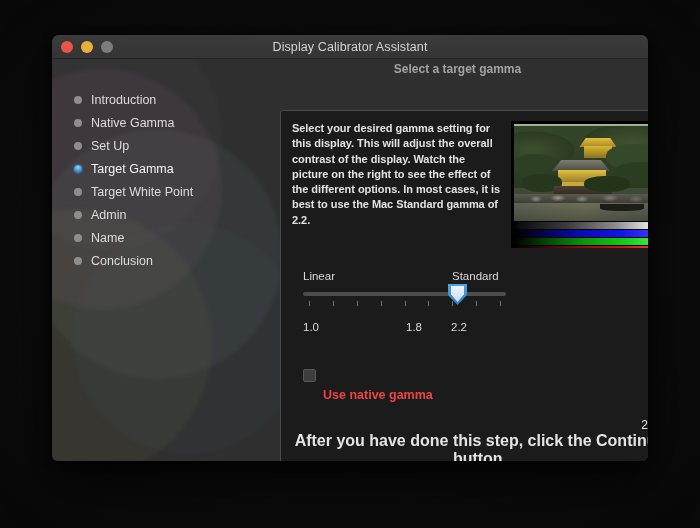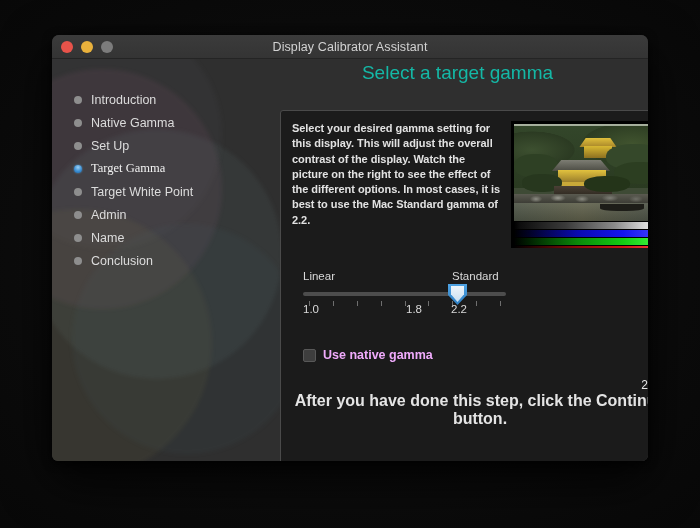--- a/index.html
+++ b/index.html
@@ -99,31 +99,31 @@
   }
   .step.active .bullet {
     background: radial-gradient(circle at 50% 30%, #9fd2f5 0%, #3b8fd4 55%, #1f6cb0 100%);
     box-shadow: 0 0 2px rgba(90,170,235,0.8);
   }
   .step-label {
     font-size: 12.5px;
     color: #dcdcdc;
     white-space: nowrap;
   }
-  .step.active .step-label { color: #f2f2f2; font-family: Liberation Serif, serif; }
+  .step.active .step-label { color: #f2f2f2; }
 
   
   #heading {
     position: absolute;
     left: 215px; top: 3px;
     width: 381px;
     text-align: center;
-    font-size: 19px;
-    font-weight: normal;
-    color: #14b8a6;
+    font-size: 12px;
+    font-weight: bold;
+    color: #a3a3a3;
   }
 
   
   #panel {
     position: absolute;
     left: 228px;
     top: 51px;
     width: 400px;
     height: 363px;
     background: #1b1b1b;
@@ -293,21 +293,21 @@
   }
   #thumb-inner {
     position: absolute;
     left: 148px; top: 16px;
     width: 13px; height: 16px;
     background: linear-gradient(to bottom, #eef5fb 0%, #c9dff0 100%);
     clip-path: polygon(0% 0%, 100% 0%, 100% 52%, 50% 100%, 0% 52%);
   }
   .scale-num {
     position: absolute;
-    top: 33px;
+    top: 51px;
     font-size: 11.5px;
     color: #d9d9d9;
   }
   #num-10 { left: 0px; }
   #num-18 { left: 103px; }
   #num-22 { left: 148px; }
 
   
   #chk-row {
     display: flex;
@@ -317,22 +317,23 @@
   #chkbox {
     width: 13px; height: 13px;
     background: #3e3e3e;
     border: 1px solid #585858;
     border-radius: 2px;
     margin-right: 7px;
     flex: none;
   }
   #chk-label {
     font-size: 12.5px;
-    color: #f0abfc;
+    color: #ef4444;
     font-weight: bold;
+    margin-top: 40px;
   }
 
   #value-readout {
     margin: 16px 21px 0 0;
     text-align: right;
     font-size: 12px;
     color: #e6e6e6;
   }
 
   #hint {

